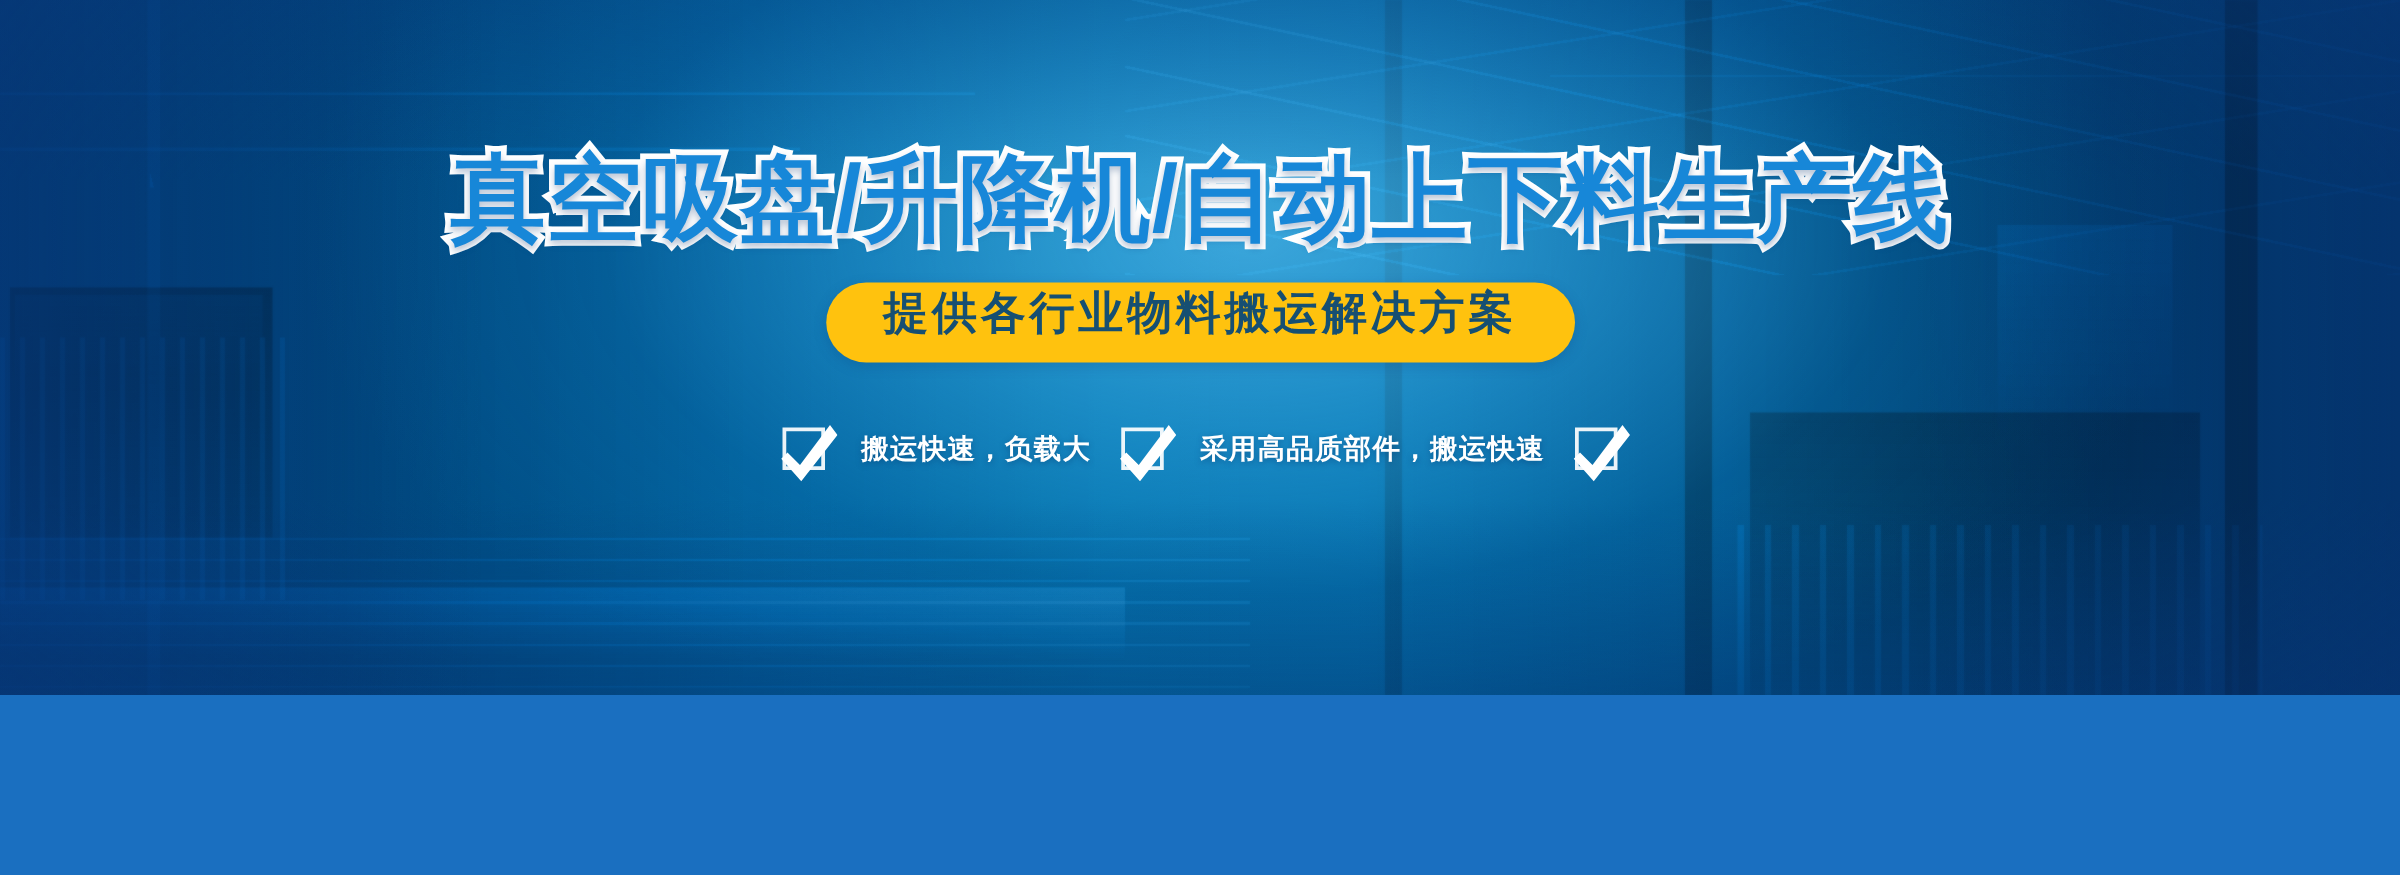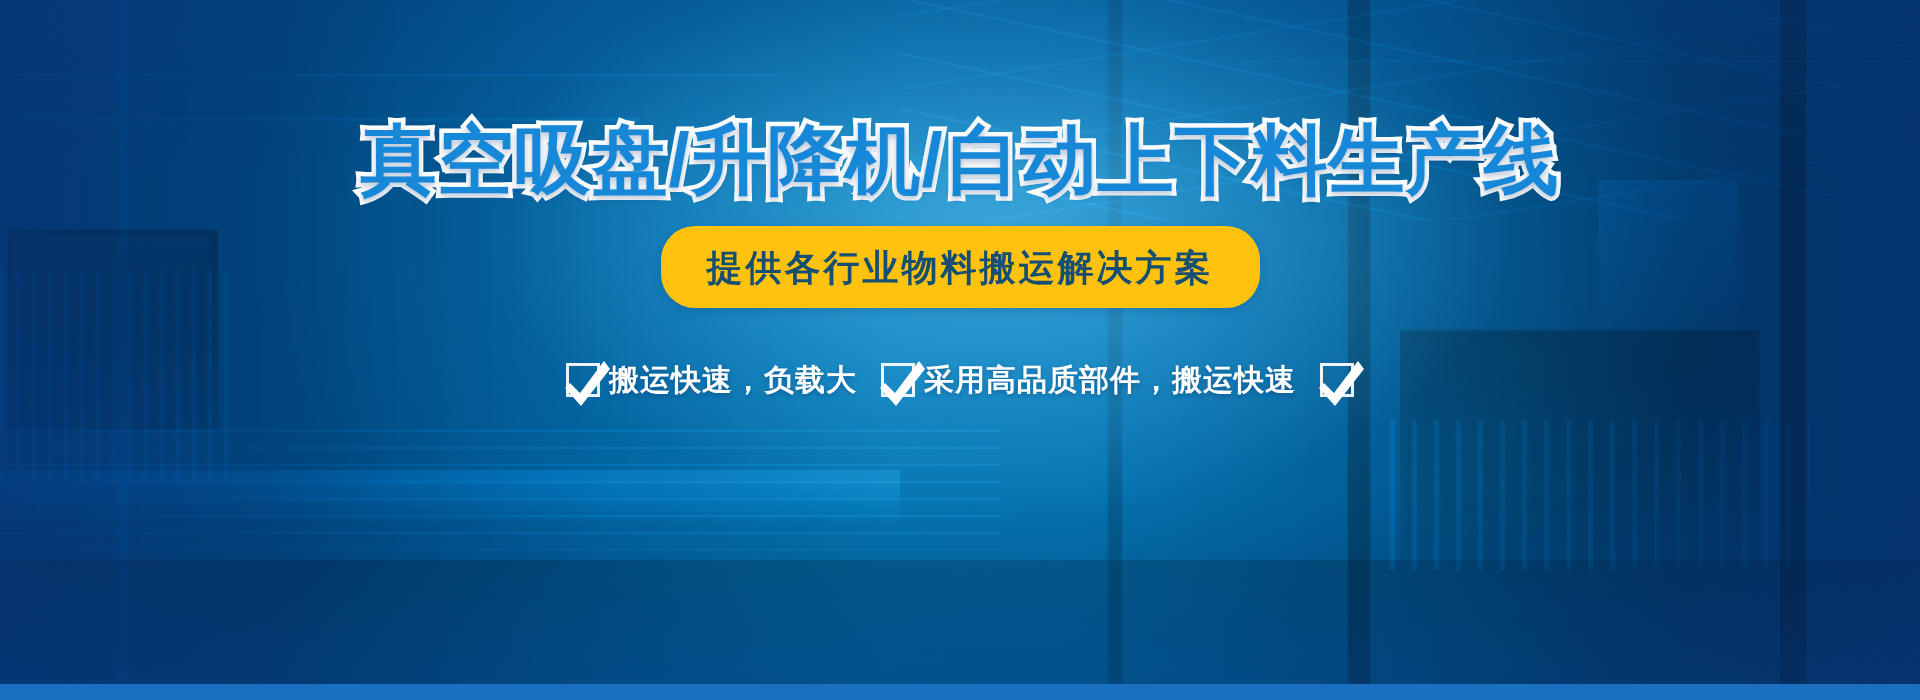--- a/index.html
+++ b/index.html
@@ -4,21 +4,21 @@
 <style>
   * { margin:0; padding:0; box-sizing:border-box; }
   html,body { width:1920px; height:700px; overflow:hidden; }
   body {
     font-family:"Liberation Sans","DejaVu Sans",sans-serif;
     background:#1a6fc0;
   }
 
   .banner {
     position:relative;
-    width:1920px; height:684px;
+    width:1920px; height:556px;
     overflow:hidden;
     background:#1d73c2;
   }
 
   
   .photo-layer {
     position:absolute; inset:0;
     filter:saturate(0.55);
   }
   
@@ -125,21 +125,21 @@
     text-shadow:0 3px 6px rgba(6,50,110,.30);
   }
 
   .subpill {
     margin-top:26px;
     background:#FFC20E;
     color:#164f72;
     font-size:36px;
     font-weight:bold;
     letter-spacing:3px;
-    padding:18px 46px 15px;
+    padding:0 46px 15px;
     border-radius:34px;
     white-space:nowrap;
     box-shadow:0 3px 10px rgba(8,52,112,.22);
   }
 
   .features {
     margin-top:52px;
     display:flex;
     align-items:center;
     gap:24px;
@@ -152,24 +152,25 @@
   }
   .check-box {
     position:relative;
     width:34px; height:34px;
     border:3px solid rgba(255,255,255,.92);
     flex:0 0 auto;
   }
   .check-box svg { position:absolute; left:-5px; top:-9px; }
   .feature-text {
     color:#ffffff;
-    font-size:30px;
+    font-size:22px;
     font-weight:bold;
     letter-spacing:1px;
     text-shadow:0 2px 5px rgba(6,44,98,.40);
+    margin-left:20px;
   }
 </style>
 </head>
 <body>
 
 <div class="banner">
 
   <div class="photo-layer">
     <div class="bg-struct"></div>
     <div class="bg-slats"></div>

